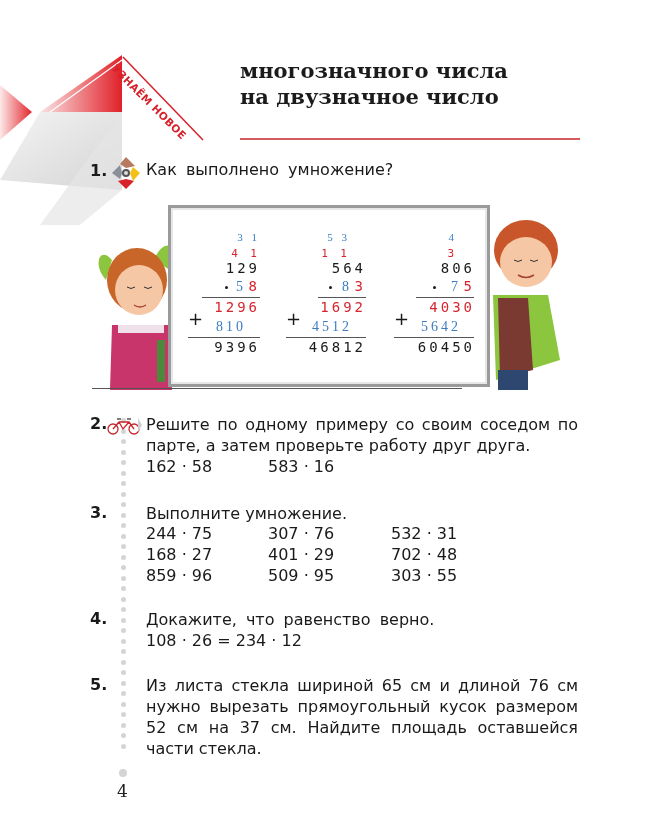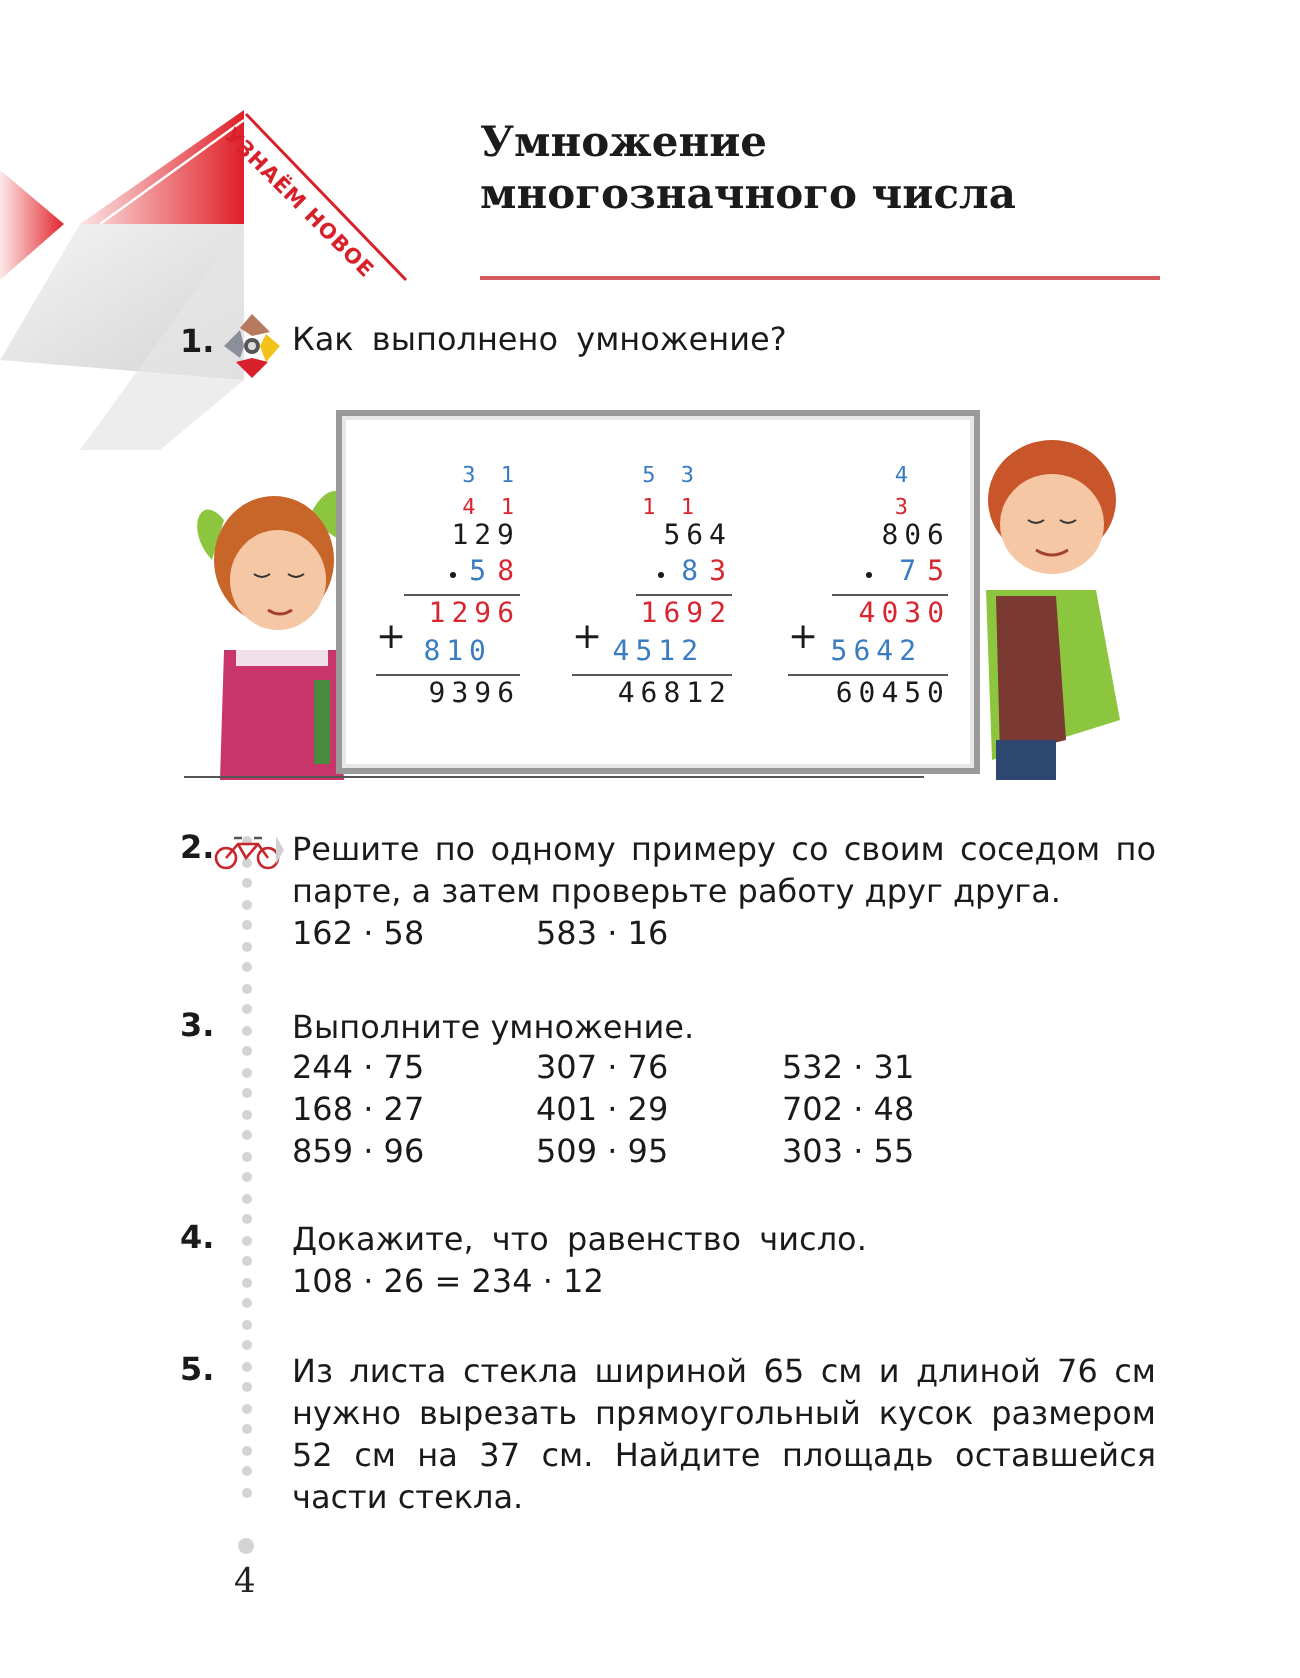--- a/index.html
+++ b/index.html
@@ -19,21 +19,21 @@
 
   .num { position:absolute; font-weight:bold; font-size:16px; color:#1a1a1a; }
   .txt { position:absolute; font-size:16px; line-height:21px; color:#1a1a1a; }
   .justify { text-align:justify; text-align-last:left; }
 
   
   .board { left:168px; top:205px; width:322px; height:182px; background:#fff;
            border:3px solid #9a9a9a; box-sizing:border-box; box-shadow: inset 0 0 0 2px #e7e7e7; }
   .floor { left:92px; top:388px; width:370px; height:1px; background:#555; }
   .mcol { position:absolute; font-family:"DejaVu Sans Mono", monospace; font-size:14px; line-height:19px; text-align:right; letter-spacing:3px; }
-  .blue { color:#3a7cc2; }
+  .blue { color:#3a7cc2;font-family:Liberation Serif, serif; }
   .red  { color:#d8252f; }
   .blk  { color:#1a1a1a; }
   .small { font-size:11px; line-height:17px; }
   .hline { position:absolute; height:1px; background:#555; }
   .plus { position:absolute; font-size:18px; color:#1a1a1a; }
   .dot  { position:absolute; width:3px; height:3px; border-radius:50%; background:#1a1a1a; }
 
   
   .dots { position:absolute; left:121px; top:418px; width:6px; }
   .dots span { display:block; width:5px; height:5px; border-radius:50%; background:#d4d4d4; margin-bottom:5.5px; }
@@ -62,22 +62,22 @@
   <polygon points="0,85 32,112 0,140" fill="url(#g2)"></polygon>
   <polygon points="40,112 122,55 122,112" fill="url(#g1)"></polygon>
   <polygon points="0,180 40,112 122,112 122,190" fill="url(#g3)" opacity="0.9"></polygon>
   <polygon points="122,112 122,190 80,225 40,225" fill="#e6e6e6" opacity="0.7"></polygon>
   <line x1="50" y1="112" x2="122" y2="60" stroke="#fff" stroke-width="1.2"></line>
   <line x1="123" y1="57" x2="203" y2="140" stroke="#d8202a" stroke-width="1.5"></line>
 </svg>
 <div class="badge-text">УЗНАЁМ НОВОЕ</div>
 
 <div class="abs title">
-  <div>Умножение</div>
   <div>многозначного числа</div>
+  <div>на двузначное число</div>
 </div>
 <div class="abs title-rule"></div>
 
 <div class="num" style="left:90px;top:161px;">1.</div>
 <svg class="abs" style="left:108px;top:155px;" width="36" height="36" viewBox="0 0 36 36">
   <polygon points="18,2 27,11 18,13 12,9" fill="#b87a5e"></polygon>
   <polygon points="4,18 12,10 14,18 12,24" fill="#8b8f99"></polygon>
   <polygon points="32,18 25,12 22,18 25,26" fill="#f2c21a"></polygon>
   <polygon points="18,34 10,26 18,24 26,26" fill="#d8202a"></polygon>
   <circle cx="18" cy="18" r="4" fill="#555"></circle>
@@ -205,19 +205,19 @@
 <div class="expr-row" style="left:268px;top:523px;">307 · 76</div>
 <div class="expr-row" style="left:391px;top:523px;">532 · 31</div>
 <div class="expr-row" style="left:146px;top:544px;">168 · 27</div>
 <div class="expr-row" style="left:268px;top:544px;">401 · 29</div>
 <div class="expr-row" style="left:391px;top:544px;text-align:right;">702 · 48</div>
 <div class="expr-row" style="left:146px;top:565px;">859 · 96</div>
 <div class="expr-row" style="left:268px;top:565px;">509 · 95</div>
 <div class="expr-row" style="left:391px;top:565px;">303 · 55</div>
 
 <div class="num" style="left:90px;top:609px;">4.</div>
-<div class="txt" style="left:146px;top:609px;word-spacing:4px;">Докажите, что равенство число.</div>
+<div class="txt" style="left:146px;top:609px;word-spacing:4px;">Докажите, что равенство верно.</div>
 <div class="expr-row" style="left:146px;top:630px;">108 · 26 = 234 · 12</div>
 
 <div class="num" style="left:90px;top:675px;">5.</div>
 <div class="txt justify" style="left:146px;top:675px;width:432px;">Из листа стекла шириной 65 см и длиной 76 см нужно вырезать прямоугольный кусок размером 52 см на 37 см. Найдите площадь оставшейся части стекла.</div>
 
 <div class="abs page-num">4</div>
 
 </body></html>

